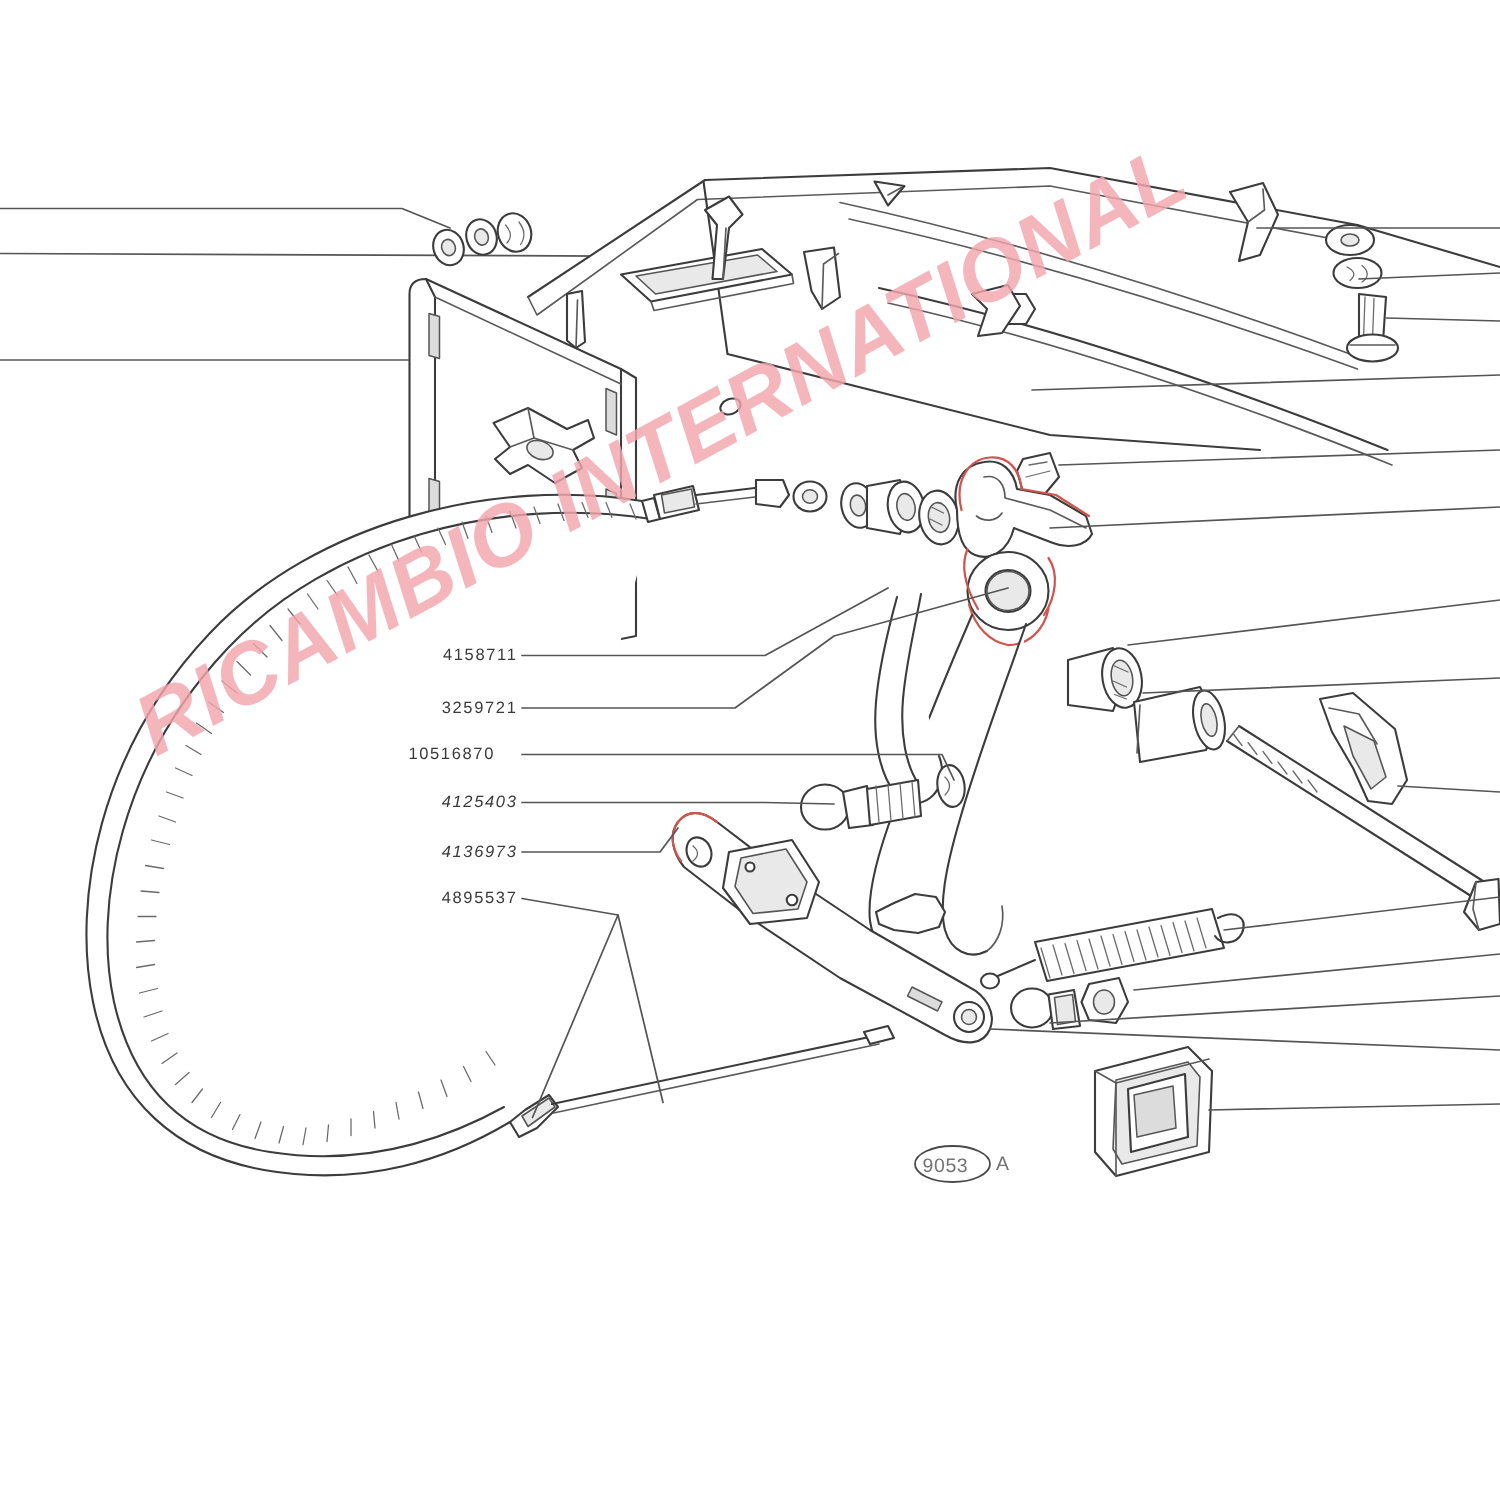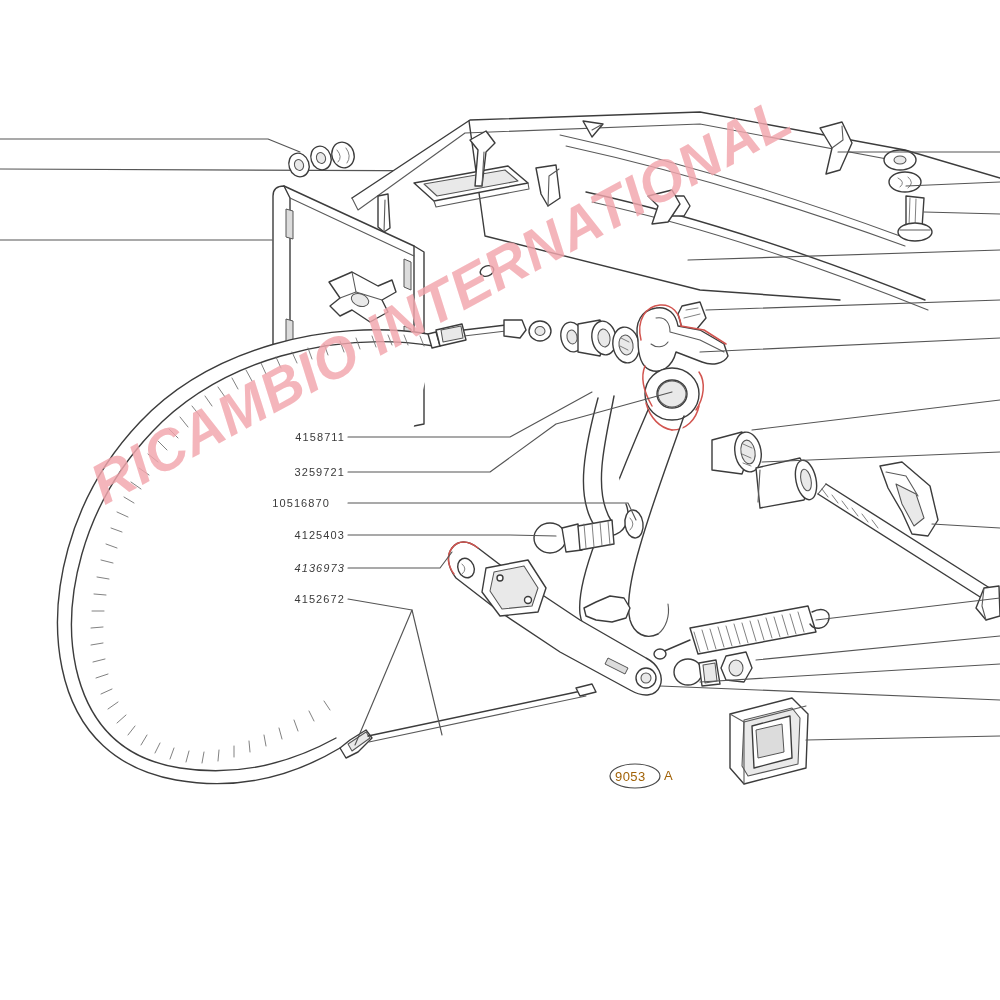--- a/index.html
+++ b/index.html
@@ -85,21 +85,21 @@
     letter-spacing: 1.1px;
     color: #3a3a3a;
     white-space: nowrap;
     text-align: right;
     transform: translateY(-50%);
   }
   .fig-code {
     position: absolute;
     font-family: "Liberation Sans", sans-serif;
     font-size: 13px;
-    color: #a16207;
+    color: #737373;
     letter-spacing: 0.4px;
     white-space: nowrap;
   }
   #watermark {
     position: absolute;
     left: 95px;
     top: 455px;
     width: 780px;
     transform: rotate(-28.5deg);
     transform-origin: left center;
@@ -500,22 +500,22 @@
       <path class="leader" d="M932,524 L1000,528"></path>
       <path class="leader" d="M660,686 L1000,700"></path>
     </g>
 
     <ellipse cx="635" cy="776" rx="25" ry="12" fill="none" stroke="#4a4a4a" stroke-width="1.2"></ellipse>
   </svg>
 
   <div class="label-text" style="left:165px; top:437px; width:180px;">4158711</div>
   <div class="label-text" style="left:165px; top:472px; width:180px;">3259721</div>
   <div class="label-text" style="left:150px; top:503px; width:180px;">10516870</div>
-  <div class="label-text" style="left:165px; top:535px; width:180px;">4125403</div>
+  <div class="label-text" style="left:165px; top:535px; width:180px;font-style:italic;">4125403</div>
   <div class="label-text" style="left:165px; top:568px; width:180px;font-style:italic;">4136973</div>
-  <div class="label-text" style="left:165px; top:599px; width:180px;">4152672</div>
+  <div class="label-text" style="left:165px; top:599px; width:180px;">4895537</div>
 
   <div class="fig-code" style="left:615px; top:769px;">9053</div>
   <div class="fig-code" style="left:664px; top:768px;">A</div>
 
   <div id="watermark">RICAMBIO INTERNATIONAL</div>
 
 </div>
 
 </body></html>

